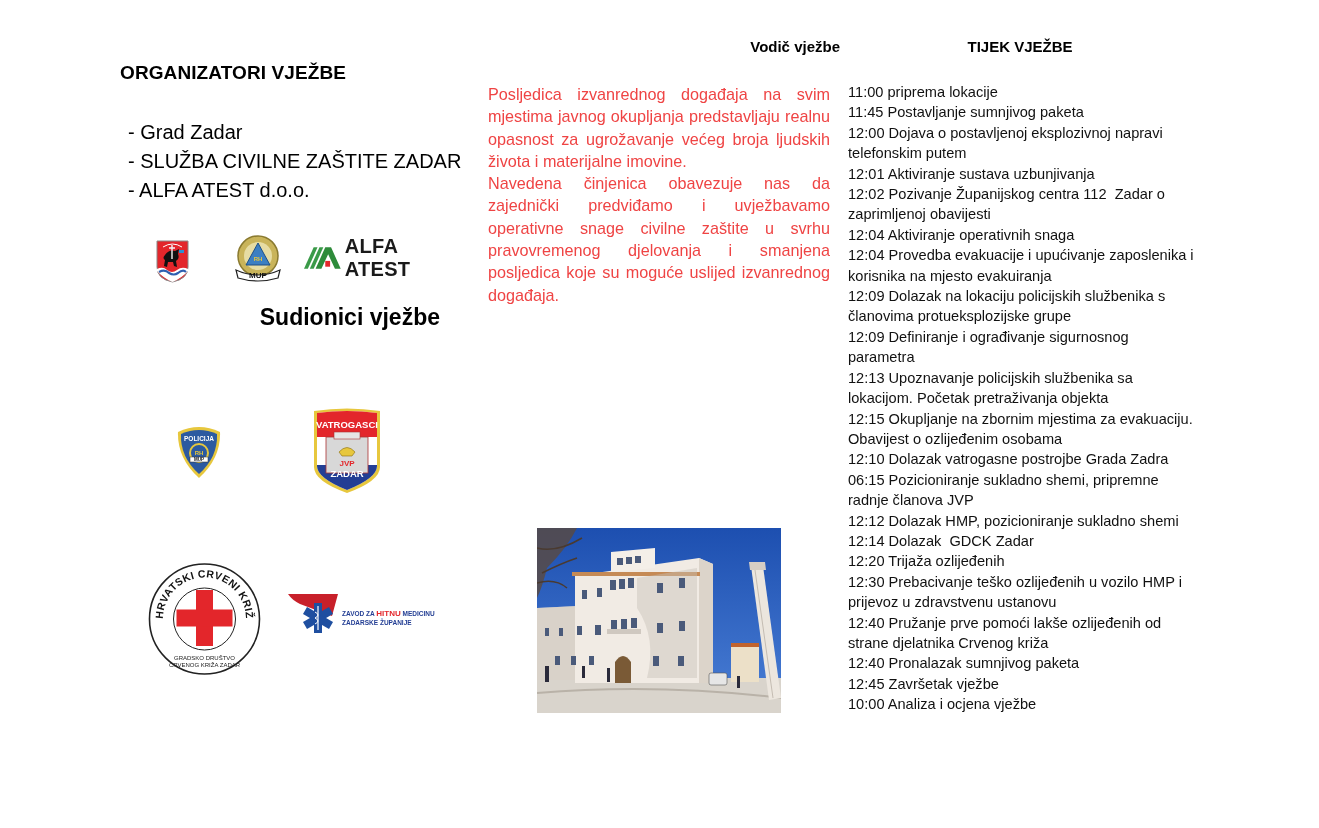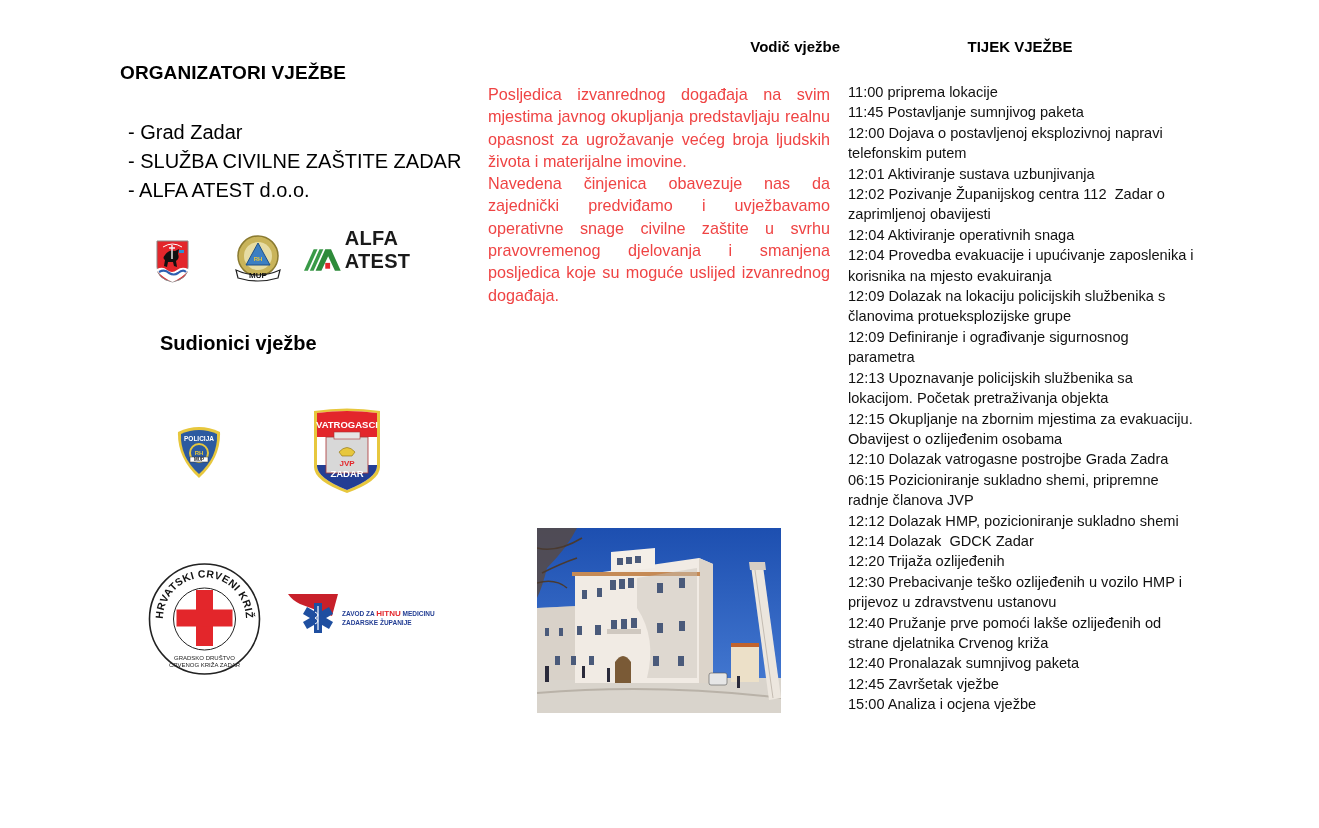--- a/index.html
+++ b/index.html
@@ -8,24 +8,24 @@
 
     .abs { position: absolute; }
 
     
     .org-title { left: 120px; top: 62px; width: 360px; text-align: left; font-weight: bold; font-size: 19px; letter-spacing: 0.1px; }
     .org-list { left: 128px; top: 118px; font-size: 20px; line-height: 29px; }
     .org-list div { white-space: nowrap; }
 
     .logo-zadar { left: 155px; top: 239px; width: 35px; height: 44px; }
     .logo-mup { left: 232px; top: 234px; width: 52px; height: 50px; }
-    .logo-alfa { left: 304px; top: 243px; width: 160px; height: 30px; display: flex; align-items: flex-end; }
+    .logo-alfa { left: 304px; top: 243px; width: 160px; height: 30px; display: flex; align-items: center; }
     .alfa-text { font-weight: bold; font-size: 20px; color: #1a1a1a; margin-left: 4px; letter-spacing: 0.3px; }
 
-    .sud-title { left: 160px; top: 332px; width: 280px; text-align: left; font-weight: bold; font-size: 20px; }
+    .sud-title { left: 160px; top: 304px; width: 280px; text-align: right; font-weight: bold; font-size: 23px; }
 
     .logo-policija { left: 175px; top: 424px; width: 48px; height: 56px; }
     .logo-vatro { left: 312px; top: 407px; width: 70px; height: 88px; }
     .logo-hck { left: 147px; top: 563px; width: 115px; height: 113px; }
     .logo-hmp { left: 288px; top: 592px; width: 150px; height: 45px; }
 
     
     .vodic-title { left: 480px; top: 38px; width: 360px; text-align: right; font-weight: bold; font-size: 15px; }
     .vodic-text { left: 488px; top: 83px; width: 342px; font-size: 16.2px; line-height: 22.3px; text-align: justify; color: #ef4444; }
     .vodic-text p { margin-bottom: 0; }
@@ -241,14 +241,14 @@
   <div>12:15 Okupljanje na zbornim mjestima za evakuaciju. Obavijest o ozlijeđenim osobama</div>
   <div>12:10 Dolazak vatrogasne postrojbe Grada Zadra</div>
   <div>06:15 Pozicioniranje sukladno shemi, pripremne radnje članova JVP</div>
   <div>12:12 Dolazak HMP, pozicioniranje sukladno shemi</div>
   <div>12:14 Dolazak  GDCK Zadar</div>
   <div>12:20 Trijaža ozlijeđenih</div>
   <div>12:30 Prebacivanje teško ozlijeđenih u vozilo HMP i prijevoz u zdravstvenu ustanovu</div>
   <div>12:40 Pružanje prve pomoći lakše ozlijeđenih od strane djelatnika Crvenog križa</div>
   <div>12:40 Pronalazak sumnjivog paketa</div>
   <div>12:45 Završetak vježbe</div>
-  <div>15:00 Analiza i ocjena vježbe</div>
+  <div>10:00 Analiza i ocjena vježbe</div>
 </div>
 
 </body></html>

